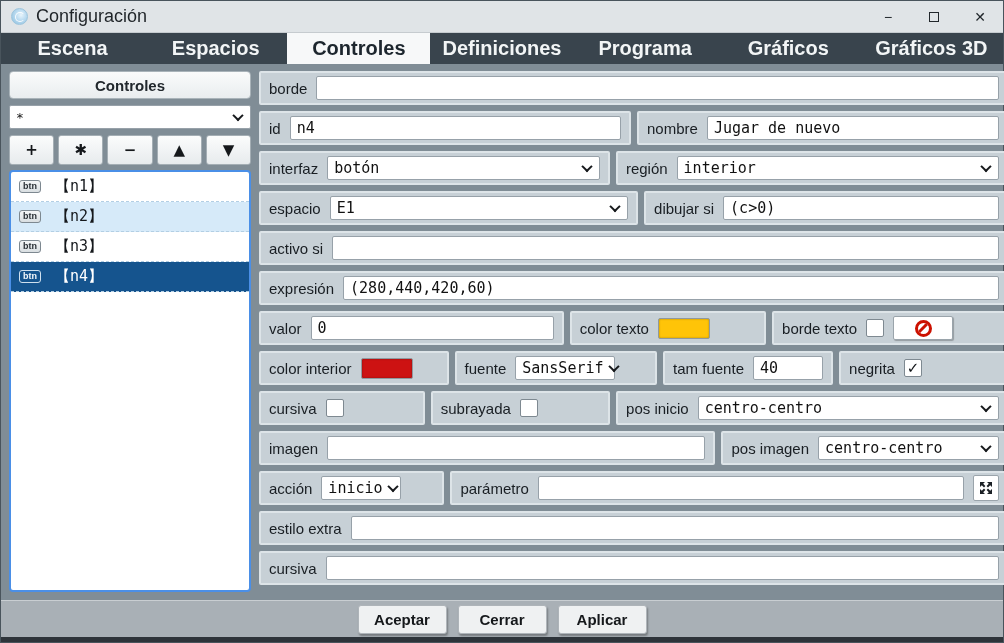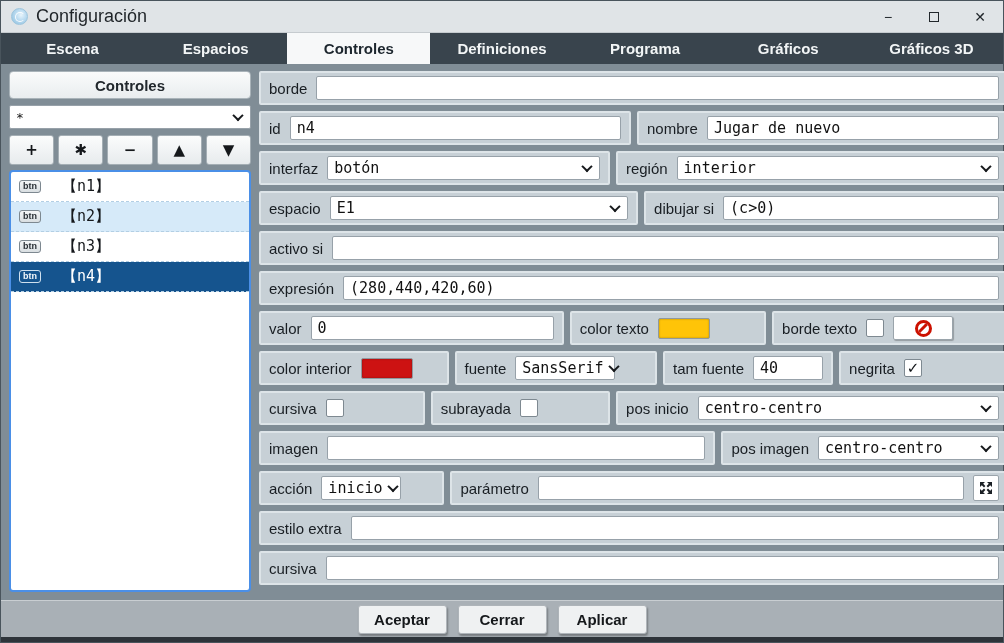--- a/index.html
+++ b/index.html
@@ -11,34 +11,34 @@
   .titlebar{height:32px;background:#e0e4e7;display:flex;align-items:center;padding:0 0 0 10px;border-bottom:1px solid #c6cbcf;flex:0 0 auto;}
   .app-icon{width:17px;height:17px;border-radius:50%;background:radial-gradient(circle at 60% 40%,#e8f4fb 0%,#bcdcf1 40%,#8cbede 100%);border:1px solid #9cc4dd;margin-right:8px;position:relative;overflow:hidden;}
   .app-icon::after{content:'';position:absolute;left:3px;top:3px;width:8px;height:8px;border:1.5px solid rgba(255,255,255,.9);border-radius:50%;border-right-color:transparent;}
   .title{font-size:18px;color:#1f2428;}
   .win-controls{margin-left:auto;display:flex;align-items:center;height:100%;}
   .win-btn{width:46px;height:100%;display:flex;align-items:center;justify-content:center;font-size:14px;color:#21262b;cursor:default;}
   .max-box{width:10px;height:10px;border:1.5px solid #21262b;display:inline-block;}
 
   
   .tabbar{height:31px;background:#39444d;display:flex;flex:0 0 auto;}
-  .tab{flex:1;display:flex;align-items:center;justify-content:center;font-size:15px;font-weight:700;color:#f2f5f6;cursor:default;}
+  .tab{flex:1;display:flex;align-items:center;justify-content:center;font-size:20px;font-weight:700;color:#f2f5f6;cursor:default;}
   .tab.active{background:#f7f8f9;color:#1d262e;}
 
   
   .content{flex:1;display:flex;padding:7px 8px 8px 8px;gap:8px;background:#808d96;min-height:0;}
 
   
   .left-panel{flex:0 0 242px;display:flex;flex-direction:column;min-height:0;}
   .panel-header{height:28px;background:linear-gradient(#fafbfb,#e9edef);border:1px solid #a9b3b9;border-radius:4px;display:flex;align-items:center;justify-content:center;font-size:15px;font-weight:600;color:#22282d;flex:0 0 auto;}
   .filter{margin-top:6px;height:26px;flex:0 0 auto;}
   .toolbar{display:flex;gap:4px;margin-top:6px;flex:0 0 auto;}
   .tool-btn{flex:1;height:30px;background:linear-gradient(#fbfcfc,#e7ebed);border:1px solid #a4aeb4;border-radius:3px;font-size:15px;font-weight:700;color:#15181b;display:flex;align-items:center;justify-content:center;padding:0;font-family:"DejaVu Sans",sans-serif;}
   .control-list{margin-top:5px;flex:1;background:#fff;border:2px solid #4a8fe7;border-radius:4px;overflow:hidden;min-height:0;}
-  .list-item{height:30px;display:flex;align-items:center;gap:21px;padding:0 8px;border-bottom:1px dashed #b3cfe4;font-size:15px;color:#15181c;font-family:"DejaVu Sans Mono","DejaVu Sans",monospace;}
+  .list-item{height:30px;display:flex;align-items:center;gap:14px;padding:0 8px;border-bottom:1px dashed #b3cfe4;font-size:15px;color:#15181c;font-family:"DejaVu Sans Mono","DejaVu Sans",monospace;}
   .badge{font-size:9px;font-weight:700;font-family:"Liberation Sans",sans-serif;color:#2a3036;background:linear-gradient(#f4f6f7,#d9dee1);border:1px solid #7d8890;border-radius:3px;padding:1px 3px;line-height:1;}
   .list-item.selected{color:#ffffff;}
   .list-item.selected .badge{background:transparent;border-color:#cfe0ee;color:#f2f7fb;}
 
   
   .right-panel{flex:1;display:flex;flex-direction:column;gap:6px;min-height:0;}
   .row{display:flex;gap:6px;flex:0 0 34px;}
   .cell{background:#c7d0d6;border:2px solid #dde4e8;border-radius:2px;display:flex;align-items:center;padding:0 8px;gap:9px;min-width:0;}
   .lbl{font-size:15px;color:#191e23;white-space:nowrap;flex:0 0 auto;}
   .tin{flex:1;height:24px;background:#fff;border:1px solid #97a1a9;border-radius:2px;font-family:"DejaVu Sans Mono",monospace;font-size:15px;color:#111;padding:0 6px;min-width:0;outline:none;}

